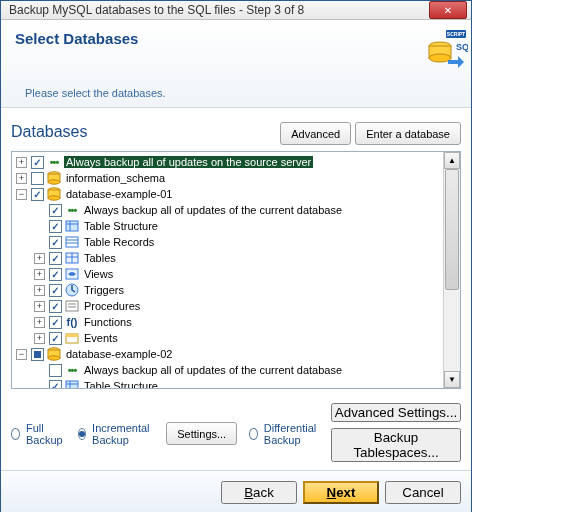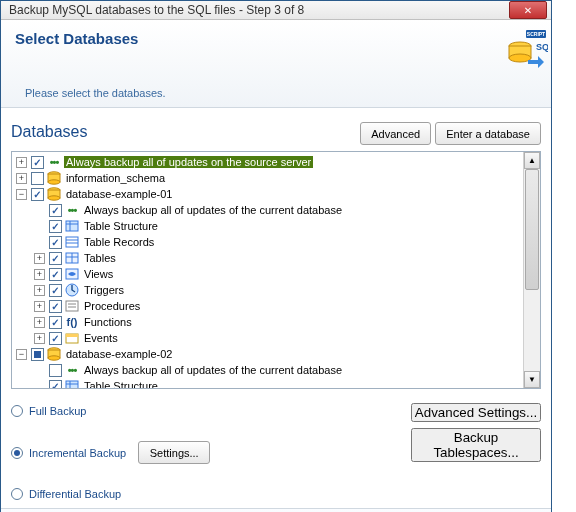--- a/index.html
+++ b/index.html
@@ -1,17 +1,17 @@
 <!DOCTYPE html>
 <html><head>
 <meta charset="utf-8">
 <style>
   * { box-sizing: border-box; margin: 0; padding: 0; }
   body { font-family: "Segoe UI", Tahoma, sans-serif; font-size: 11px; background: #fff; }
-  .window { width: 552px; height: 512px; border: 1px solid #2a5a8a; display: flex; flex-direction: column; background: #fff; }
+  .window { width: 472px; height: 512px; border: 1px solid #2a5a8a; display: flex; flex-direction: column; background: #fff; }
   .titlebar { height: 26px; background: linear-gradient(#f7f7f7, #e8e8e8); border-bottom: 1px solid #c0c0c0; display: flex; align-items: center; padding: 0 4px 0 8px; font-size: 12px; color: #333; }
   .titlebar .title { flex: 1; }
   .close-btn { width: 38px; height: 18px; background: linear-gradient(#e07070, #c23030); border: 1px solid #8a2020; border-radius: 2px; color: #fff; display: flex; align-items: center; justify-content: center; font-size: 10px; cursor: pointer; }
   .header { padding: 10px 3px 8px 14px; display: flex; align-items: flex-start; border-bottom: 1px solid #d0d8e0; background: linear-gradient(#fff, #f0f4f8); }
   .header-text { flex: 1; }
   .header h2 { color: #1a4a8a; font-size: 15px; font-weight: bold; margin-bottom: 4px; }
   .header p { color: #3a6aa0; font-size: 11px; margin-left: 10px; margin-top: 40px; }
   .sql-icon { width: 44px; height: 38px; }
   .toolbar-row { display: flex; align-items: flex-end; padding: 14px 10px 4px 10px; gap: 4px; }
   .toolbar-row .label { color: #1a4a8a; font-size: 16px; margin-right: auto; padding-bottom: 4px; }
@@ -20,28 +20,28 @@
   .tree { flex: 1; overflow: hidden; padding: 2px 0; }
   .tree-row { display: flex; align-items: center; height: 16px; white-space: nowrap; font-size: 11px; color: #000; }
   .tree-row .indent { display: inline-block; }
   .expander { width: 11px; height: 11px; border: 1px solid #999; background: #fff; display: inline-flex; align-items: center; justify-content: center; font-size: 9px; line-height: 1; margin-right: 2px; cursor: pointer; color: #333; }
   .expander.blank { border: none; background: transparent; }
   .chk { width: 13px; height: 13px; border: 1px solid #5a7a9a; background: #fff; display: inline-flex; align-items: center; justify-content: center; margin: 0 2px; cursor: pointer; }
   .chk.checked::after { content: "✓"; color: #2a5aa0; font-size: 10px; font-weight: bold; }
   .chk.partial::after { content: ""; display: block; width: 7px; height: 7px; background: #2a5aa0; }
   .ticon { width: 16px; height: 16px; display: inline-flex; align-items: center; justify-content: center; margin: 0 2px 0 0; }
   .row-label { padding: 0 2px; }
-  .row-label.sel { background: #4d7c0f; color: #fff; }
+  .row-label.sel { background: #14532d; color: #fff; }
   .scrollbar { width: 17px; background: #f0f0f0; border-left: 1px solid #d0d0d0; display: flex; flex-direction: column; }
   .sb-btn { height: 17px; background: linear-gradient(#f8f8f8,#e0e0e0); border: 1px solid #b0b0b0; display: flex; align-items: center; justify-content: center; font-size: 8px; cursor: pointer; }
   .sb-track { flex: 1; position: relative; }
   .sb-thumb { position: absolute; top: 0; left: 1px; right: 1px; height: 60%; background: linear-gradient(#eaeaea,#d0d0d0); border: 1px solid #a8a8a8; border-radius: 2px; cursor: pointer; }
   .options { padding: 4px 10px 8px 10px; }
   .opts-row { display: flex; gap: 6px; }
-  .radios { flex: 1; display: flex; flex-direction: column; gap: 24px; padding-top: 4px; font-size: 11px; color: #1a4a8a; }
+  .radios { flex: 1; display: flex; gap: 12px; padding-top: 4px; font-size: 11px; color: #1a4a8a; }
   .radios label { display: flex; align-items: center; gap: 6px; cursor: pointer; }
   .radio { width: 12px; height: 12px; border: 1px solid #5a7a9a; border-radius: 50%; display: inline-flex; align-items: center; justify-content: center; }
   .radio.on::after { content: ""; width: 6px; height: 6px; background: #2a5aa0; border-radius: 50%; }
   .side-btns { display: flex; flex-direction: column; gap: 6px; align-items: flex-end; padding-top: 2px; }
   .side-btns button { width: 130px; }
   .settings-btn { height: 23px; width: 72px; margin-left: 12px; align-self: center; }
   .inc-row { display: flex; align-items: center; }
   .footer { border-top: 1px solid #d0d8e0; padding: 10px; display: flex; justify-content: flex-end; gap: 6px; background: linear-gradient(#fafcff,#eaf0f8); margin-top: auto; }
   .footer button { width: 76px; height: 23px; }
   .footer .primary { background: linear-gradient(#ffe08a,#ffc030); border-color: #c08a10; font-weight: bold; }

